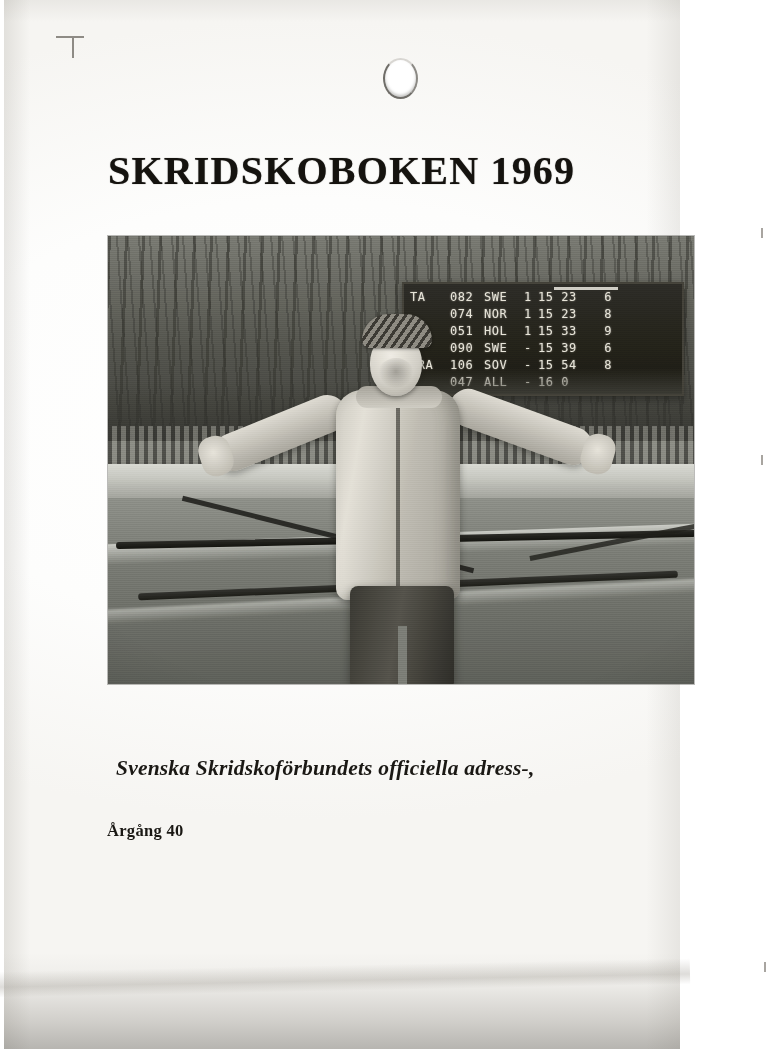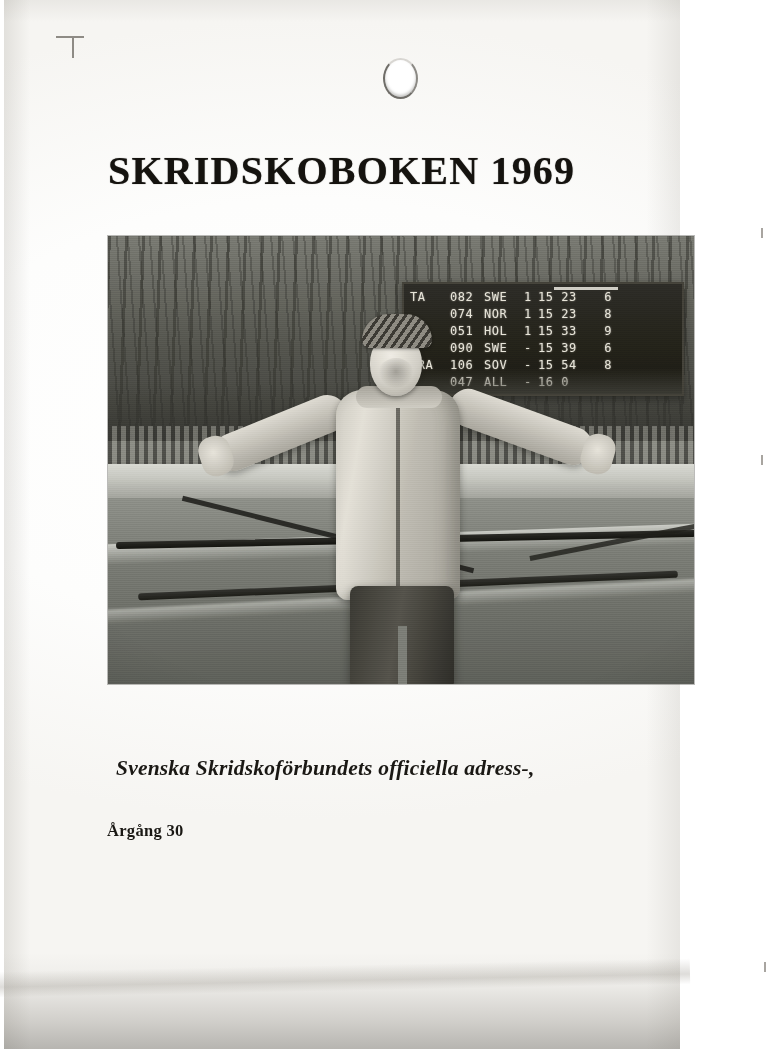--- a/index.html
+++ b/index.html
@@ -415,17 +415,17 @@
     </div>
 
     <div class="ph-grain"></div>
     <div class="ph-vig"></div>
   </div>
 
   <div class="subtitle">
     <div>Svenska Skridskoförbundets officiella adress-,</div>
   </div>
 
-  <div class="volume">Årgång 30</div>
+  <div class="volume">Årgång 40</div>
 
   <div class="bottom-edge"></div>
   <div class="bottom-shadow"></div>
 </div>
 
 </body></html>

